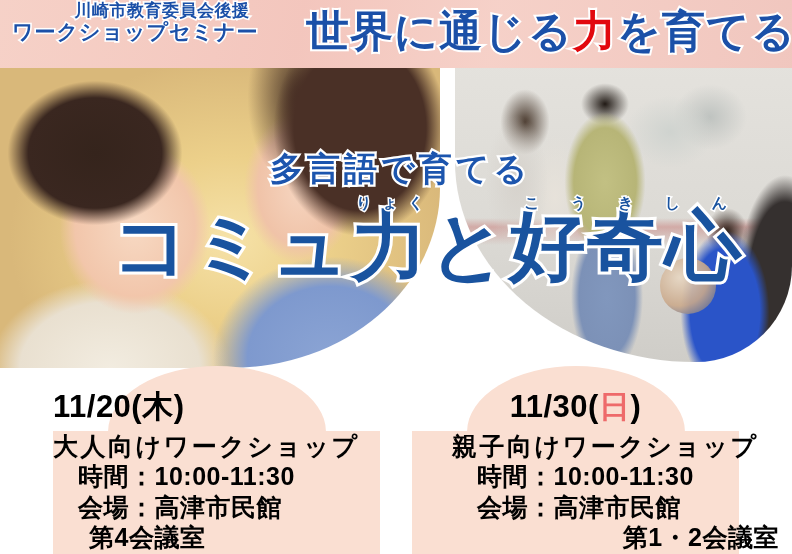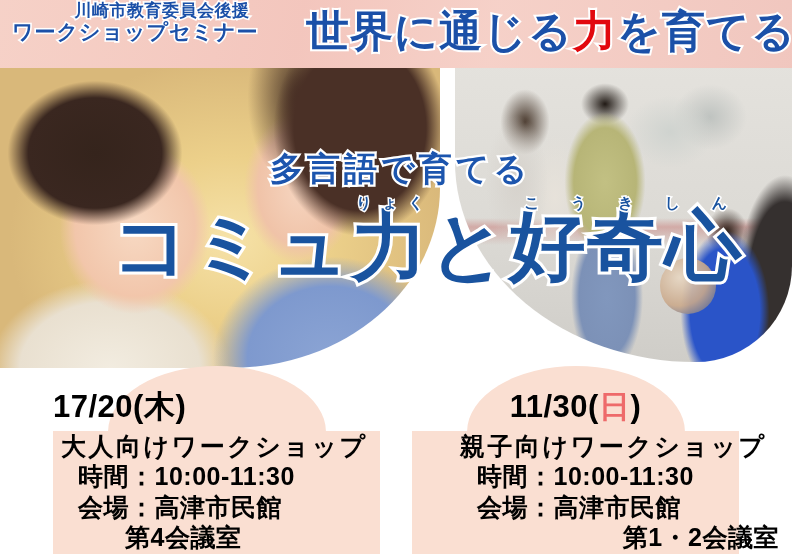--- a/index.html
+++ b/index.html
@@ -129,21 +129,21 @@
   }
   .card-body{
     position:absolute;left:0;bottom:0;width:100%;
     background:#fadfd2;
   }
   .card-date{
     font-size:31px;font-weight:bold;letter-spacing:.5px;white-space:nowrap;
   }
   .card-date .dow-red{color:#ee6a6a;}
   .card-target{
-    font-size:25px;font-weight:bold;letter-spacing:2.5px;white-space:nowrap;padding-left:8px;
+    font-size:25px;font-weight:bold;letter-spacing:2.5px;white-space:nowrap;
   }
   .card-row{
     font-size:25px;font-weight:bold;letter-spacing:.5px;white-space:nowrap;padding-left:25px;
   }
   .card-row2{
     font-size:25px;font-weight:bold;letter-spacing:.5px;white-space:nowrap;
   }
 
   #card-left{left:53px;width:327px;height:158px;}
   #card-left .card-dome{width:218px;height:66px;bottom:122px;}
@@ -151,21 +151,21 @@
   #card-left .card-date{position:absolute;left:0;width:100%;bottom:123px;padding-bottom:3px;}
   #card-left .lines{position:absolute;left:0;width:100%;bottom:2px;}
 
   #card-right{left:412px;width:327px;height:158px;}
   #card-right .card-dome{width:218px;height:66px;bottom:122px;}
   #card-right .card-body{height:123px;}
   #card-right .card-date{position:absolute;left:0;width:100%;bottom:123px;padding-bottom:3px;text-align:center;}
   #card-right .lines{position:absolute;left:0;width:100%;bottom:2px;margin-left:40px;}
 
   .lines > div{line-height:1.21;}
-  .indent-line{padding-left:72px;}
+  .indent-line{padding-left:36px;}
   .indent-line-r{padding-left:60px;text-align:right;}
 </style>
 </head>
 <body>
 
 <div id="poster">
 
   <div id="photo-left" class="photo"></div>
   <div id="photo-right" class="photo"></div>
   <div id="photo-right-accent"></div>
@@ -181,21 +181,21 @@
 
   <div id="header-main"><span>世界に通じる</span><span class="accent">力</span><span>を育てる</span></div>
 
   <div id="main-copy"><span>コミュ</span><ruby><span>力</span><rt>りょく</rt></ruby><span>と</span><ruby><span>好奇心</span><rt>こうきしん</rt></ruby></div>
 
   <div id="sub-copy">多言語で育てる</div>
 
   <div id="card-left" class="info-card">
     <div class="card-dome"></div>
     <div class="card-body"></div>
-    <div class="card-date">17/20(木)</div>
+    <div class="card-date">11/20(木)</div>
     <div class="lines">
       <div class="card-target">大人向けワークショップ</div>
       <div class="card-row">時間：10:00-11:30</div>
       <div class="card-row">会場：高津市民館</div>
       <div class="card-row2 indent-line">第4会議室</div>
     </div>
   </div>
 
   <div id="card-right" class="info-card">
     <div class="card-dome"></div>

